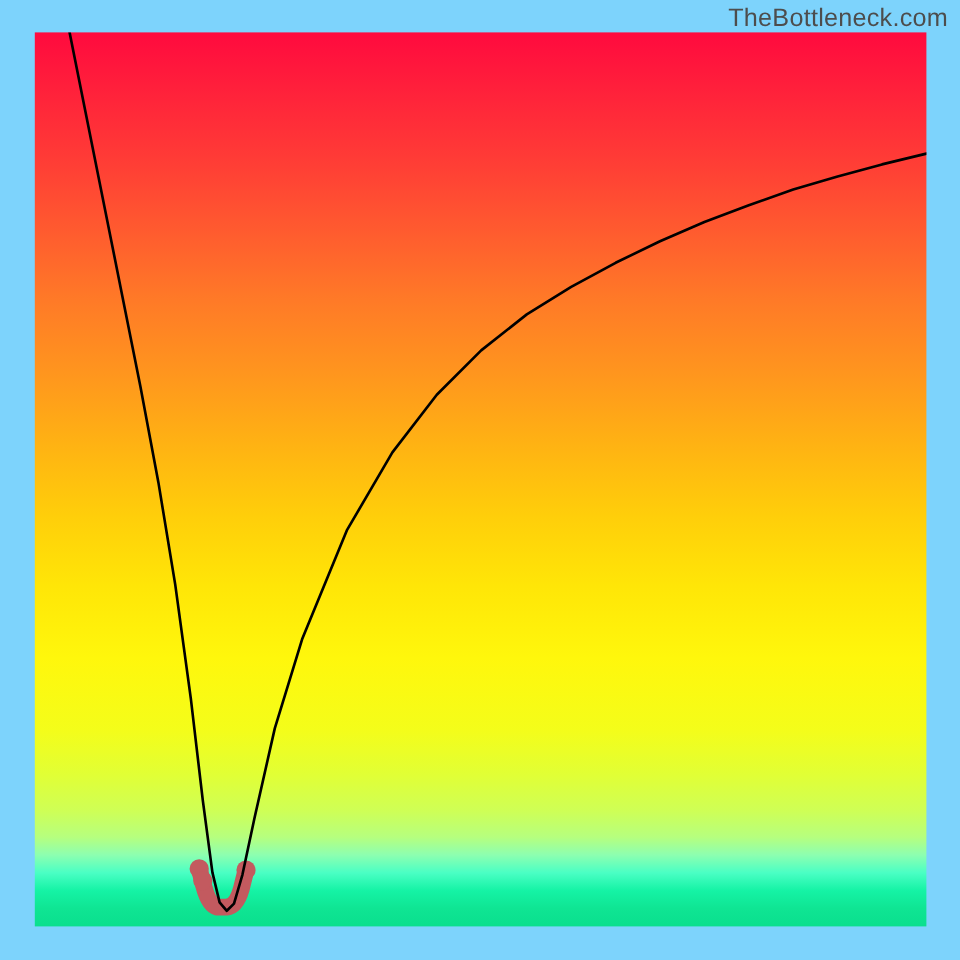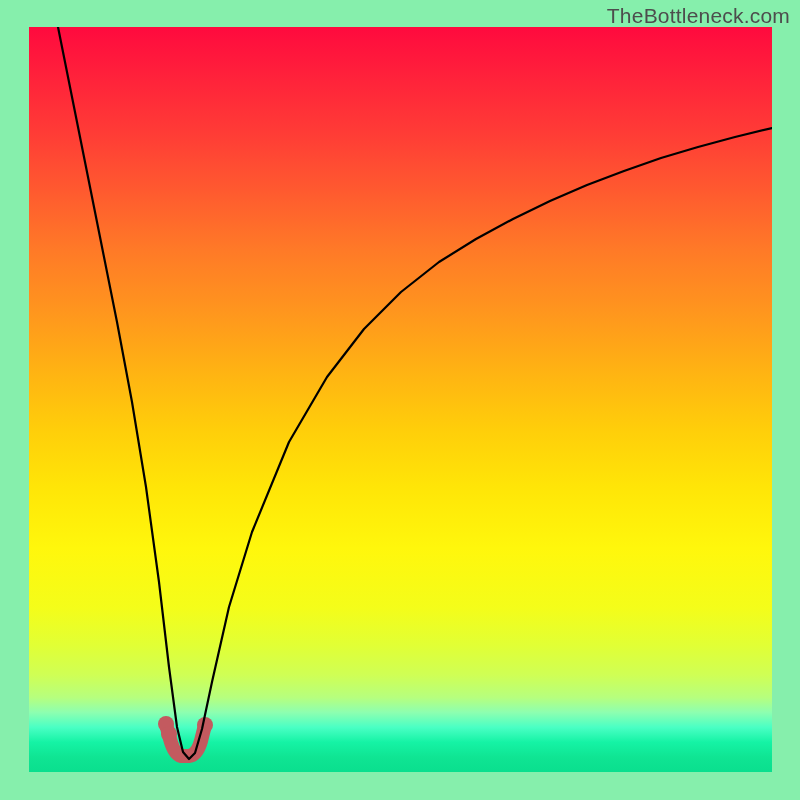--- a/index.html
+++ b/index.html
@@ -8,21 +8,21 @@
     width: 800px;
     height: 800px;
     background: #000;
     overflow: hidden;
     font-family: Arial, Helvetica, sans-serif;
   }
   .stage {
     position: relative;
     width: 800px;
     height: 800px;
-    background: #86efac;
+    background: #7dd3fc;
   }
   .plot-area {
     position: absolute;
     left: 29px;
     top: 27px;
     width: 743px;
     height: 745px;
     
     background: linear-gradient(
       to bottom,

